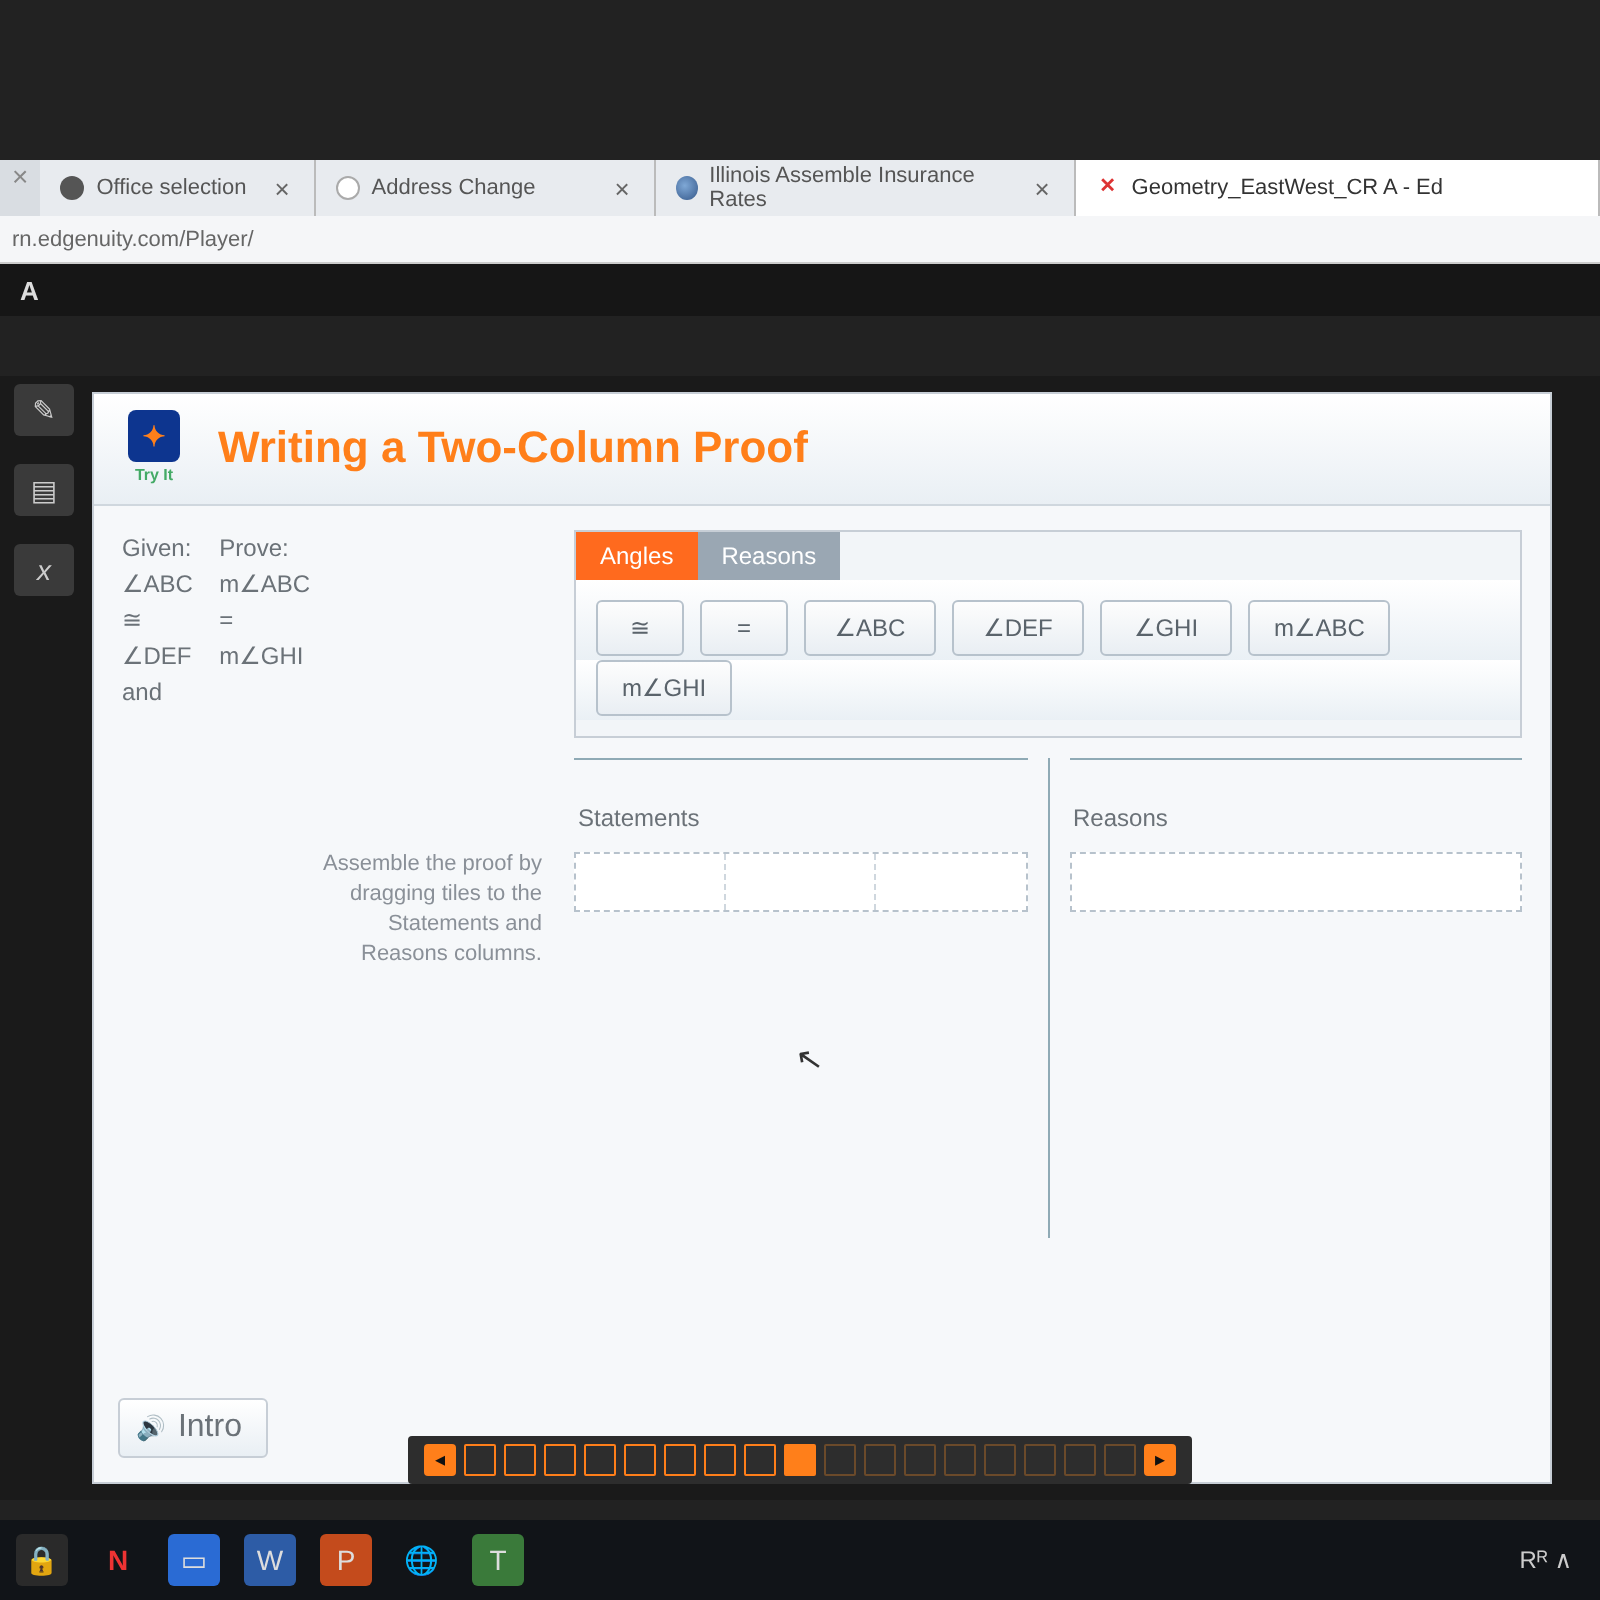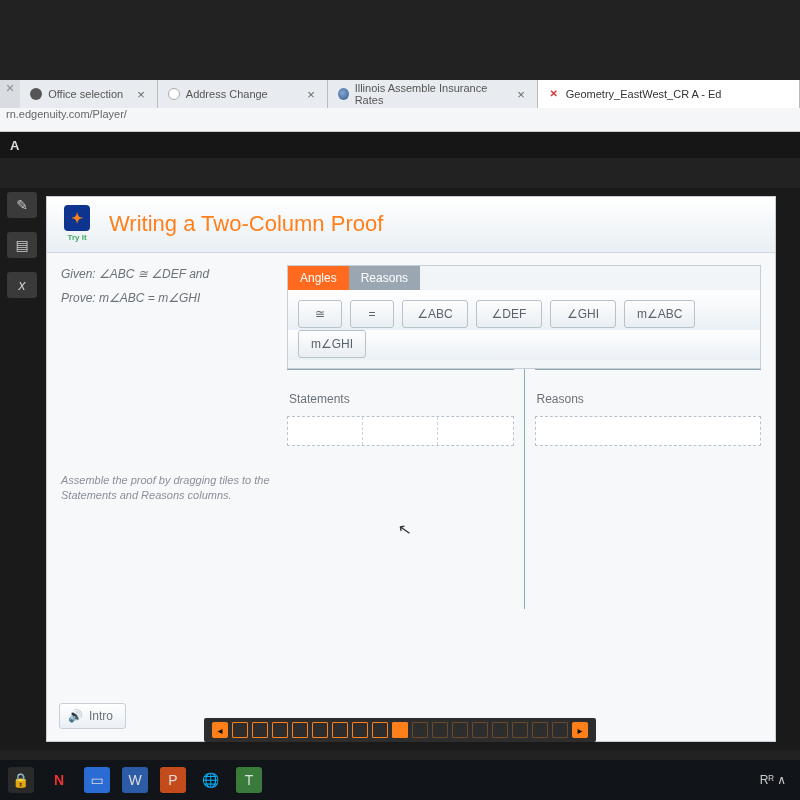--- a/index.html
+++ b/index.html
@@ -8,21 +8,21 @@
   
   .chrome { position:absolute; top:80px; left:0; right:0; }
   .tabs-row { display:flex; background:#d9dde2; height:28px; align-items:stretch; font-size:11px; color:#555;}
   .tab { display:flex; align-items:center; gap:6px; padding:0 10px; border-right:1px solid #bbb; background:#e8ebef; min-width:0; }
   .tab.active { background:#fff; color:#333; }
   .tab .fav { width:12px; height:12px; border-radius:50%; background:#888; display:inline-block;}
   .tab .close { color:#666; font-size:13px; padding:0 2px; cursor:pointer;}
   .fav.globe{background:radial-gradient(circle at 40% 40%,#7fa8d6,#35588a);}
   .fav.dark{background:#555;}
   .fav.x{background:#fff;}
-  .addr-row{background:#f5f6f8; height:24px; display:flex; align-items:flex-start; font-size:11px; color:#666; padding-left:6px; border-bottom:1px solid #ccc;}
+  .addr-row{background:#f5f6f8; height:24px; display:flex; align-items:center; font-size:11px; color:#666; padding-left:6px; border-bottom:1px solid #ccc;}
   .addr-left-x{ color:#888; font-size:14px; padding:0 6px;}
 
   
   .app-dark{ background:#161616; color:#eee;}
   .app-row1{ height:26px; display:flex; align-items:center; padding-left:10px; font-size:13px; font-weight:bold; color:#ddd;}
   .app-row2{ height:30px; display:flex; align-items:flex-end; padding-left:28px; gap:20px; font-size:13px;}
   .app-row2 .instruction{ color:#ff7f1a; font-weight:bold; padding-bottom:6px;}
   .app-row2 .active-lbl{ color:#eee; font-weight:bold; padding-bottom:6px; font-size:12px;}
 
   
@@ -31,47 +31,47 @@
   .rail-btn{ width:30px; height:26px; background:#3a3a3a; border-radius:3px; color:#ccc; display:flex; align-items:center; justify-content:center; font-size:14px;}
   .rail-btn.pencil::before{content:"✎";}
   .rail-btn.calc::before{content:"▤";}
   .rail-btn.xbtn::before{content:"x"; font-style:italic;}
 
   .card{ background:#f6f8fa; border:1px solid #c7ced6; width:100%; height:100%; display:flex; flex-direction:column; font-size:12px; color:#555; position:relative;}
   .card-header{ background:linear-gradient(#fff,#e9eff4); border-bottom:1px solid #cfd7de; padding:8px 12px 10px 12px; display:flex; align-items:center; gap:14px;}
   .tryit{ width:36px; display:flex; flex-direction:column; align-items:center; gap:2px;}
   .tryit-icon{ width:26px; height:26px; background:#0d358f; border-radius:4px; color:#ff7f1a; display:flex; align-items:center; justify-content:center; font-weight:bold; font-size:14px;}
   .tryit-lbl{ font-size:8px; color:#4a6; font-weight:bold;}
-  .card-title{ color:#ff7f1a; font-size:22px; font-weight:normal;}
+  .card-title{ color:#ff7f1a; font-size:22px; font-weight:bold;}
 
   .card-body{ flex:1; display:flex; padding:12px 14px 10px 14px; gap:16px; position:relative;}
-  .left-col{ width:210px; display:flex; flex-direction:column; gap:6px; color:#6b7278;font-style:italic;}
+  .left-col{ width:210px; display:flex; flex-direction:row; gap:6px; color:#6b7278;}
   .given-line{ font-size:12px; line-height:18px;}
   .angle::before{content:"∠";}
   .cong::before{content:"≅";}
-  .assemble{ margin-top:160px; font-size:11px; color:#8a9098; line-height:15px;}
-  .right-col{ flex:1; display:flex; flex-direction:column; }
+  .assemble{ margin-top:160px; font-size:11px; color:#8a9098; line-height:15px;text-align:right;}
+  .right-col{ flex:1; display:flex; flex-direction:column; gap:10px;}
 
   .tile-panel{ border:1px solid #c7ced6; background:#f2f5f8; padding:0 0 8px 0;}
   .tile-tabs{ display:flex;}
   .tile-tab{ padding:5px 12px; font-size:12px; background:#9aa7b3; color:#fff; cursor:pointer;}
   .tile-tab.on{ background:#ff6a1e;}
   .tile-row{ display:flex; flex-wrap:wrap; gap:8px; padding:10px 10px 2px 10px; background:linear-gradient(#fff,#eaf0f5);}
   .tile{ min-width:66px; height:28px; padding:0 12px; background:linear-gradient(#fdfdfd,#e9eef3); border:1px solid #b7c2cc; border-radius:3px; display:flex; align-items:center; justify-content:center; font-size:12px; color:#5a636b; cursor:grab;}
   .tile.sm{min-width:44px;}
 
   .proof-grid{ display:flex; }
   .proof-col{ flex:1; border-top:1px solid #8faab5; padding-top:18px;}
   .proof-head{ color:#6b7278; font-size:12px; padding:4px 2px;}
   .dropzone{ margin-top:6px; height:30px; border:1px dashed #b7c2cc; background:#fff; display:flex;}
   .dropzone .slot{ flex:1; border-right:1px dashed #cfd7de;}
   .dropzone .slot:last-child{border-right:none;}
   .divider-v{ width:1px; background:#8faab5; align-self:stretch; margin:0 10px; height:240px;}
 
-  .intro-btn{ position:absolute; left:12px; bottom:12px; background:linear-gradient(#fff,#e9eff4); border:1px solid #c7ced6; border-radius:3px; padding:5px 12px 5px 8px; display:flex; align-items:center; gap:6px; color:#6b7278; font-size:12px; cursor:pointer;}
+  .intro-btn{ position:absolute; left:12px; bottom:12px; background:linear-gradient(#fff,#e9eff4); border:1px solid #c7ced6; border-radius:3px; padding:5px 12px 5px 8px; display:flex; align-items:center; gap:6px; color:#6b7278; font-size:16px; cursor:pointer;}
   .intro-btn .snd::before{content:"🔊"; font-size:12px;}
 
   
   .progress-bar{ position:absolute; left:50%; transform:translateX(-50%); bottom:58px; background:#2d2d2d; padding:4px 8px; display:flex; gap:4px; align-items:center; border-radius:2px;}
   .pg-nav{ width:16px; height:16px; background:#ff7f1a; color:#111; font-size:10px; display:flex; align-items:center; justify-content:center; border-radius:2px;}
   .pg-cell{ width:16px; height:16px; border:1px solid #ff7f1a; border-radius:1px;}
   .pg-cell.fill{ background:#ff7f1a;}
   .pg-cell.dim{ border-color:#6b4a2a;}
 
   

